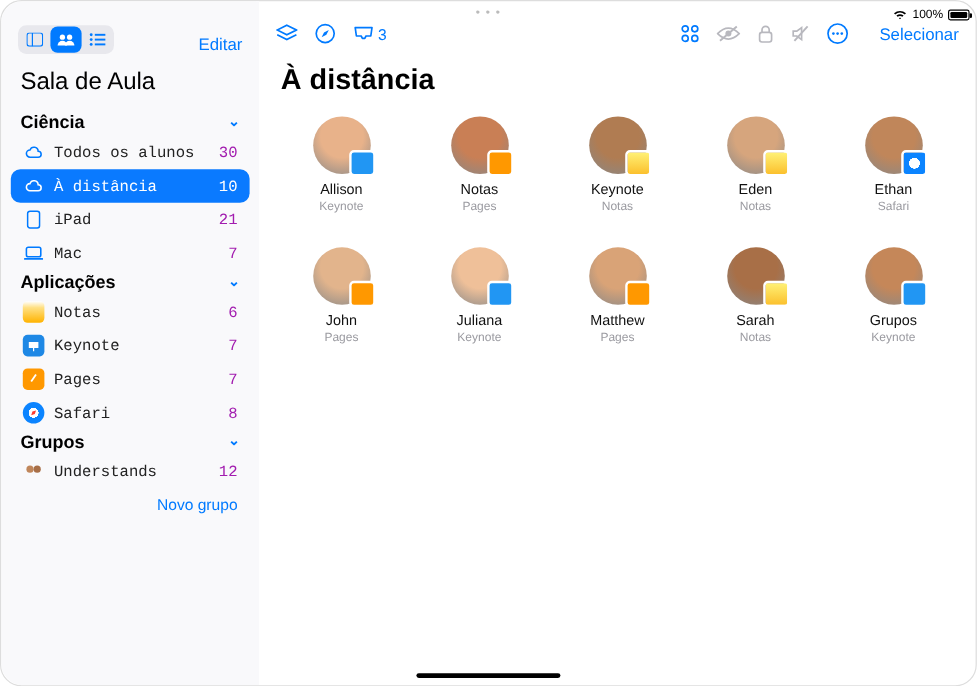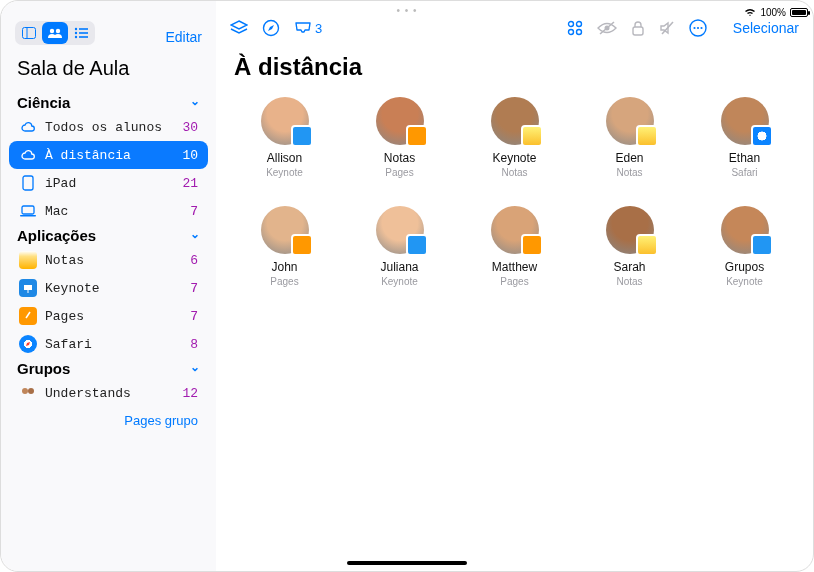--- a/index.html
+++ b/index.html
@@ -234,21 +234,21 @@
           <span class="ic">
             <svg width="18" height="12" viewBox="0 0 18 12">
               <circle cx="6" cy="4" r="3" fill="#c0865a"></circle>
               <circle cx="12" cy="4" r="3" fill="#a86f47"></circle>
             </svg>
           </span>
       <span>Understands</span>
       <span class="count">12</span>
         </div>
       </div>
-    <div class="newgroup">Pages grupo</div>
+    <div class="newgroup">Novo grupo</div>
   </div>
 
   <div class="main">
     <div class="toolbar">
       <span class="tbtn">
         <svg width="18" height="16" viewBox="0 0 18 16">
             <path d="M9 1 L17 5 L9 9 L1 5 Z" fill="none" stroke="#007aff" stroke-width="1.4"></path>
             <path d="M1 9 L9 13 L17 9" fill="none" stroke="#007aff" stroke-width="1.4"></path>
           </svg>
       </span>

